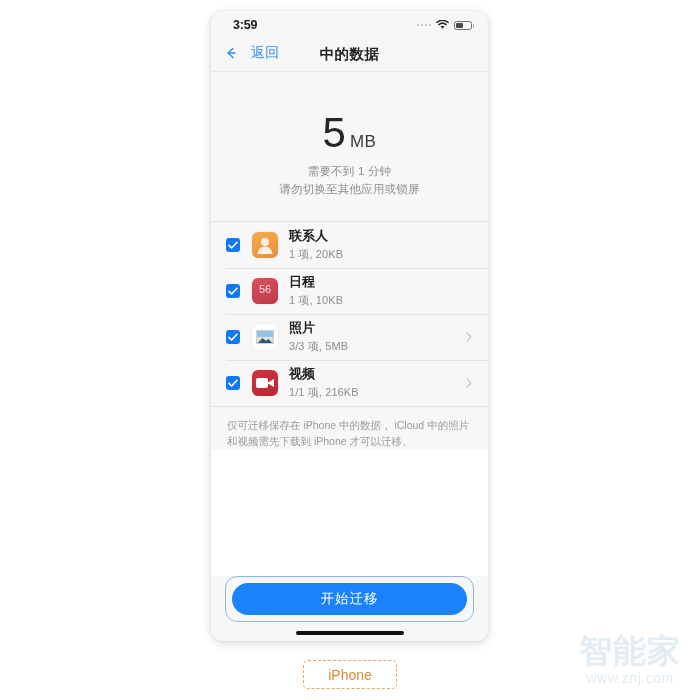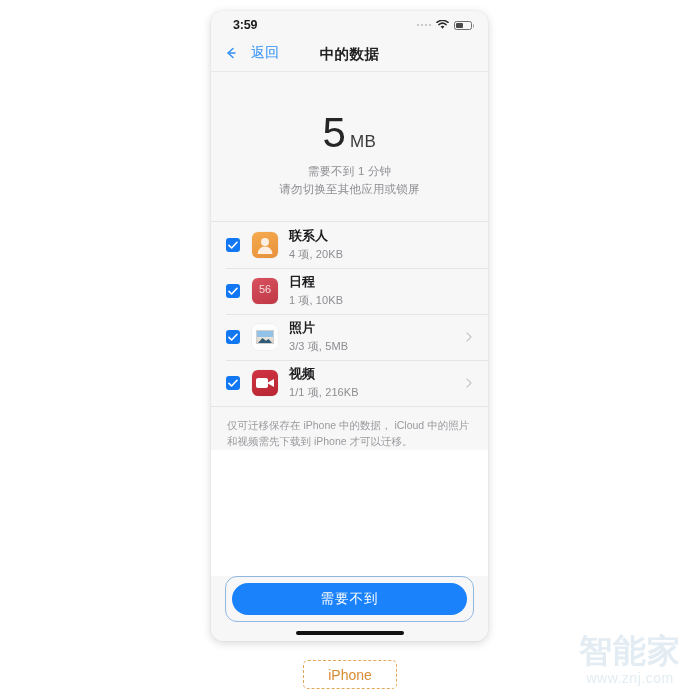--- a/index.html
+++ b/index.html
@@ -388,21 +388,21 @@
         </svg>
       </span>
       <span class="app-icon icon-contacts">
         <svg width="26" height="26" viewBox="0 0 26 26">
           <circle cx="13" cy="10" r="4" fill="#fdf0e2"></circle>
           <path d="M5.5 22 Q6.5 14.5 13 14.5 Q19.5 14.5 20.5 22 Z" fill="#fdf0e2"></path>
         </svg>
       </span>
       <span class="row-text">
         <span class="row-title" style="display: block;">联系人</span>
-        <span class="row-sub" style="display: block;">4 项, 20KB</span>
+        <span class="row-sub" style="display: block;">1 项, 20KB</span>
       </span>
     </div>
 
     <div class="data-row">
       <span class="checkbox">
         <svg width="10" height="9" viewBox="0 0 10 9">
           <path d="M1 4.4 L3.6 7 L9 1.3" stroke="#fff" stroke-width="1.6" fill="none" stroke-linecap="round" stroke-linejoin="round"></path>
         </svg>
       </span>
       <span class="app-icon icon-calendar">
@@ -449,21 +449,21 @@
       <svg class="row-chevron" viewBox="0 0 10 12">
         <path d="M2.5 1 L7.5 6 L2.5 11" stroke="#c3c3c7" stroke-width="1.3" fill="none" stroke-linecap="round" stroke-linejoin="round"></path>
       </svg>
     </div>
   </div>
 
   <div id="footnote">仅可迁移保存在 iPhone 中的数据， iCloud 中的照片和视频需先下载到 iPhone 才可以迁移。</div>
 
   <div id="action-area" style="position:absolute; left:0; right:0; bottom:0;">
     <div id="start-button-focus">
-      <div id="start-button">需要不到</div>
+      <div id="start-button">开始迁移</div>
     </div>
     <div id="home-indicator"></div>
   </div>
 
 </div>
 
 <div id="device-caption">iPhone</div>
 
 <div id="watermark">
   <div id="watermark-logo">智能家</div>

